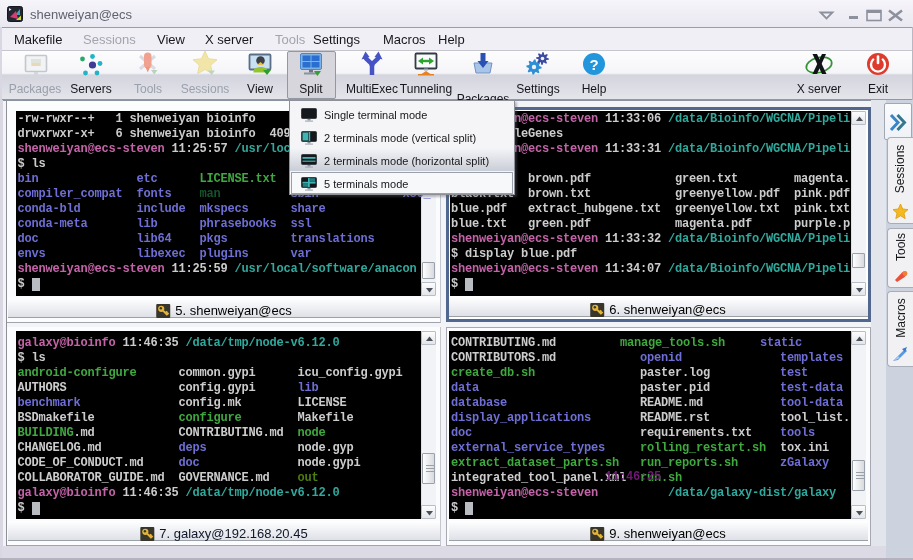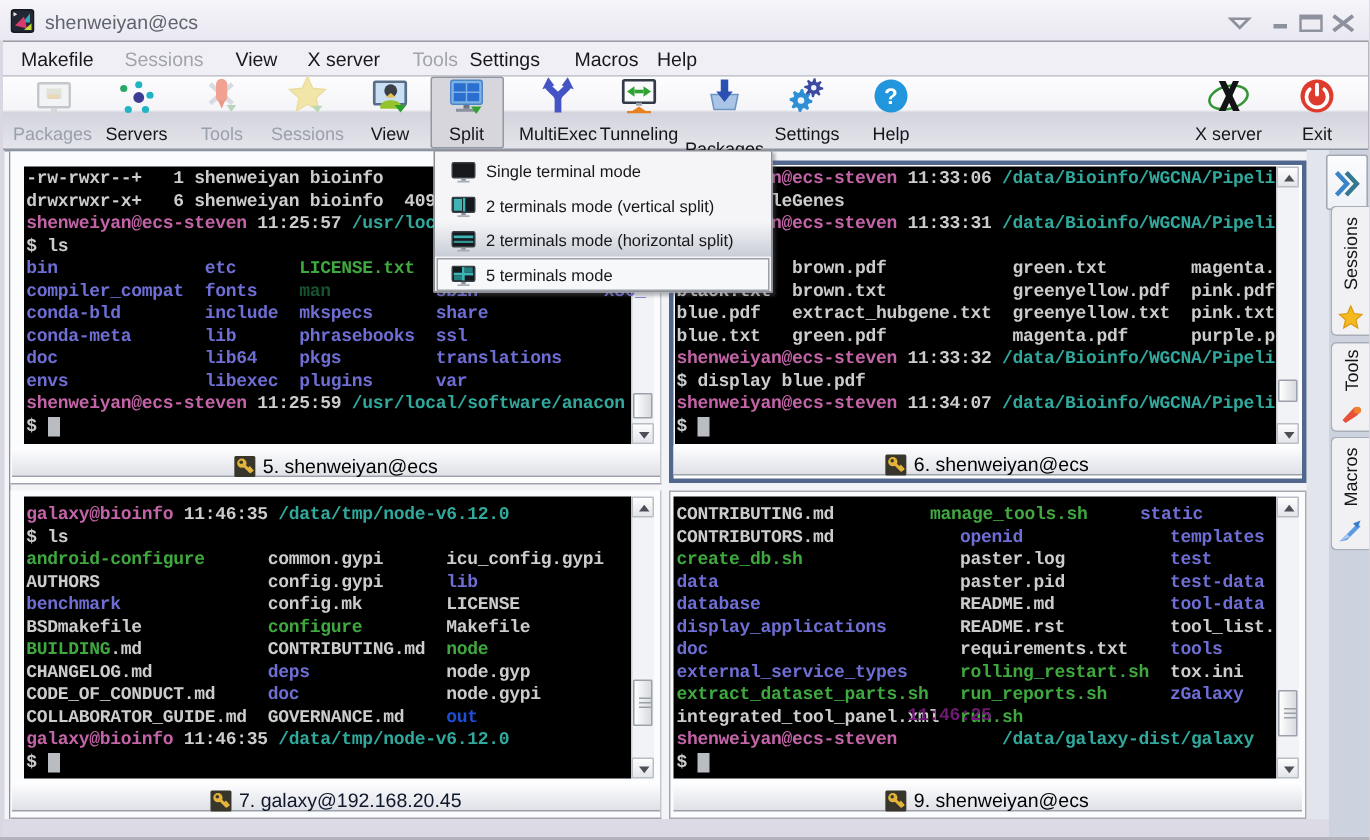--- a/index.html
+++ b/index.html
@@ -304,21 +304,21 @@
 <div class="tl" style="left:178.5px;top:426px;color:#cccccc">CONTRIBUTING.md</div>
 <div class="tl" style="left:297.5px;top:426px;color:#3fa83f">node</div>
 <div class="tl" style="left:17.5px;top:441px;color:#cccccc">CHANGELOG.md</div>
 <div class="tl" style="left:178.5px;top:441px;color:#6e6ed4">deps</div>
 <div class="tl" style="left:297.5px;top:441px;color:#cccccc">node.gyp</div>
 <div class="tl" style="left:17.5px;top:456px;color:#cccccc">CODE_OF_CONDUCT.md</div>
 <div class="tl" style="left:178.5px;top:456px;color:#6e6ed4">doc</div>
 <div class="tl" style="left:297.5px;top:456px;color:#cccccc">node.gypi</div>
 <div class="tl" style="left:17.5px;top:471px;color:#cccccc">COLLABORATOR_GUIDE.md</div>
 <div class="tl" style="left:178.5px;top:471px;color:#cccccc">GOVERNANCE.md</div>
-<div class="tl" style="left:297.5px;top:471px;color:#1d4ed8">out</div>
+<div class="tl" style="left:297.5px;top:471px;color:#4d7c0f">out</div>
 <div class="tl" style="left:17.5px;top:486px;color:#c464a8">galaxy@bioinfo</div>
 <div class="tl" style="left:122.5px;top:486px;color:#cccccc">11:46:35</div>
 <div class="tl" style="left:185.5px;top:486px;color:#30a89c">/data/tmp/node-v6.12.0</div>
 <div class="tl" style="left:17.5px;top:501px;color:#cccccc">$</div>
 <div style="position:absolute;left:31.5px;top:502px;width:8px;height:13px;background:#b9bdc2"></div>
 <div class="tl" style="left:451.0px;top:336px;color:#cccccc">CONTRIBUTING.md</div>
 <div class="tl" style="left:620px;top:336px;color:#3fa83f">manage_tools.sh</div>
 <div class="tl" style="left:760px;top:336px;color:#6e6ed4">static</div>
 <div class="tl" style="left:451.0px;top:351px;color:#cccccc">CONTRIBUTORS.md</div>
 <div class="tl" style="left:640.0px;top:351px;color:#6e6ed4">openid</div>

